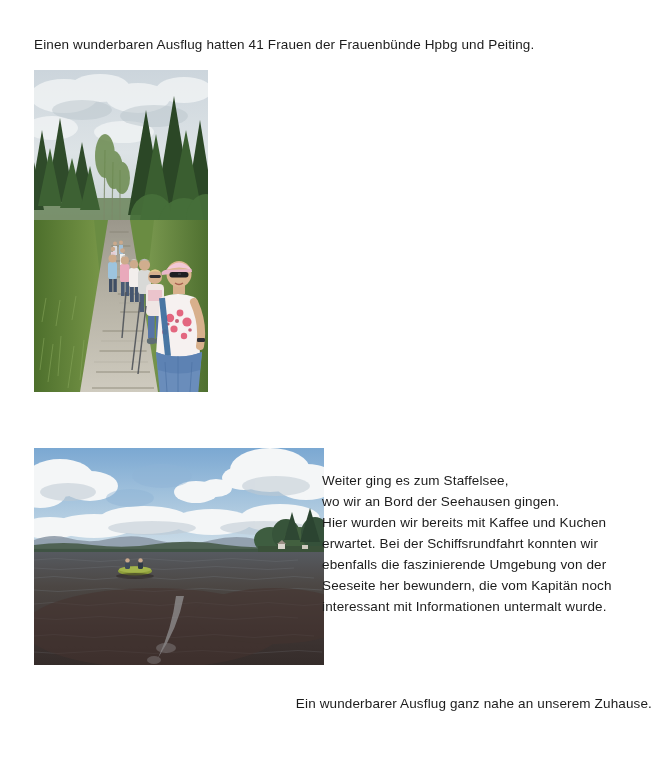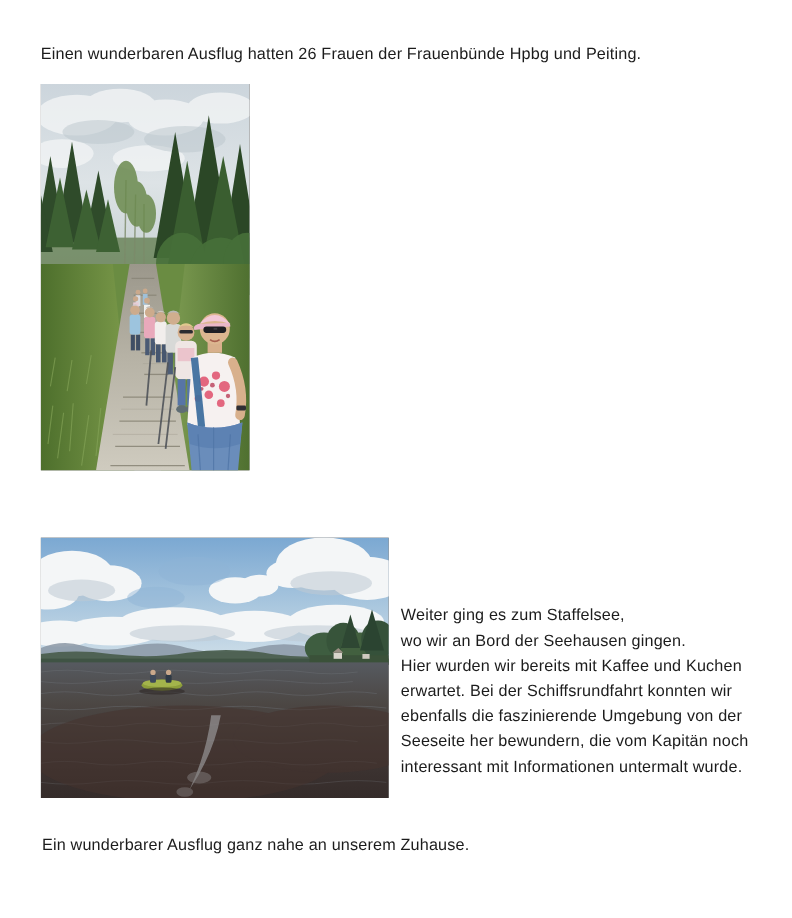--- a/index.html
+++ b/index.html
@@ -29,22 +29,22 @@
   .para {
     position: absolute;
     font-size: 13.5px;
     line-height: 21px;
     color: #1c1c1c;
     white-space: pre-line;
     letter-spacing: 0.01em;
   }
   #intro-line      { left: 34px;  top: 34px;  width: 600px; }
   #hike-para       { left: 221px; top: 70px;  width: 420px; }
-  #boat-para       { left: 334px; top: 470px; width: 310px; margin-top: 32px; }
-  #closing-line    { left: 35px;  top: 693px; width: 600px; }
+  #boat-para       { left: 322px; top: 470px; width: 310px; }
+  #closing-line    { left: 52px;  top: 693px; width: 600px; text-align: right; }
 
   
   .photo {
     position: absolute;
     overflow: hidden;
     background: #777;
   }
   #photo-boardwalk {
     left: 34px; top: 70px;
     width: 174px; height: 322px;
@@ -53,21 +53,21 @@
     left: 34px; top: 448px;
     width: 290px; height: 217px;
   }
   .photo svg { display: block; width: 100%; height: 100%; }
 </style>
 </head>
 <body>
 
 <div class="doc-page">
 
-  <div class="para" id="intro-line">Einen wunderbaren Ausflug hatten 26 Frauen der Frauenbünde Hpbg und Peiting.</div>
+  <div class="para" id="intro-line">Einen wunderbaren Ausflug hatten 41 Frauen der Frauenbünde Hpbg und Peiting.</div>
 
   <div class="photo" id="photo-boardwalk">
     <svg viewBox="0 0 174 322" preserveAspectRatio="none">
       <defs>
         <linearGradient id="bwSky" x1="0" y1="0" x2="0" y2="1">
           <stop offset="0%" stop-color="#ccd5dc"></stop>
           <stop offset="55%" stop-color="#dde3e6"></stop>
           <stop offset="100%" stop-color="#c9d3d3"></stop>
         </linearGradient>
         <linearGradient id="bwGrassL" x1="0" y1="0" x2="1" y2="0">

